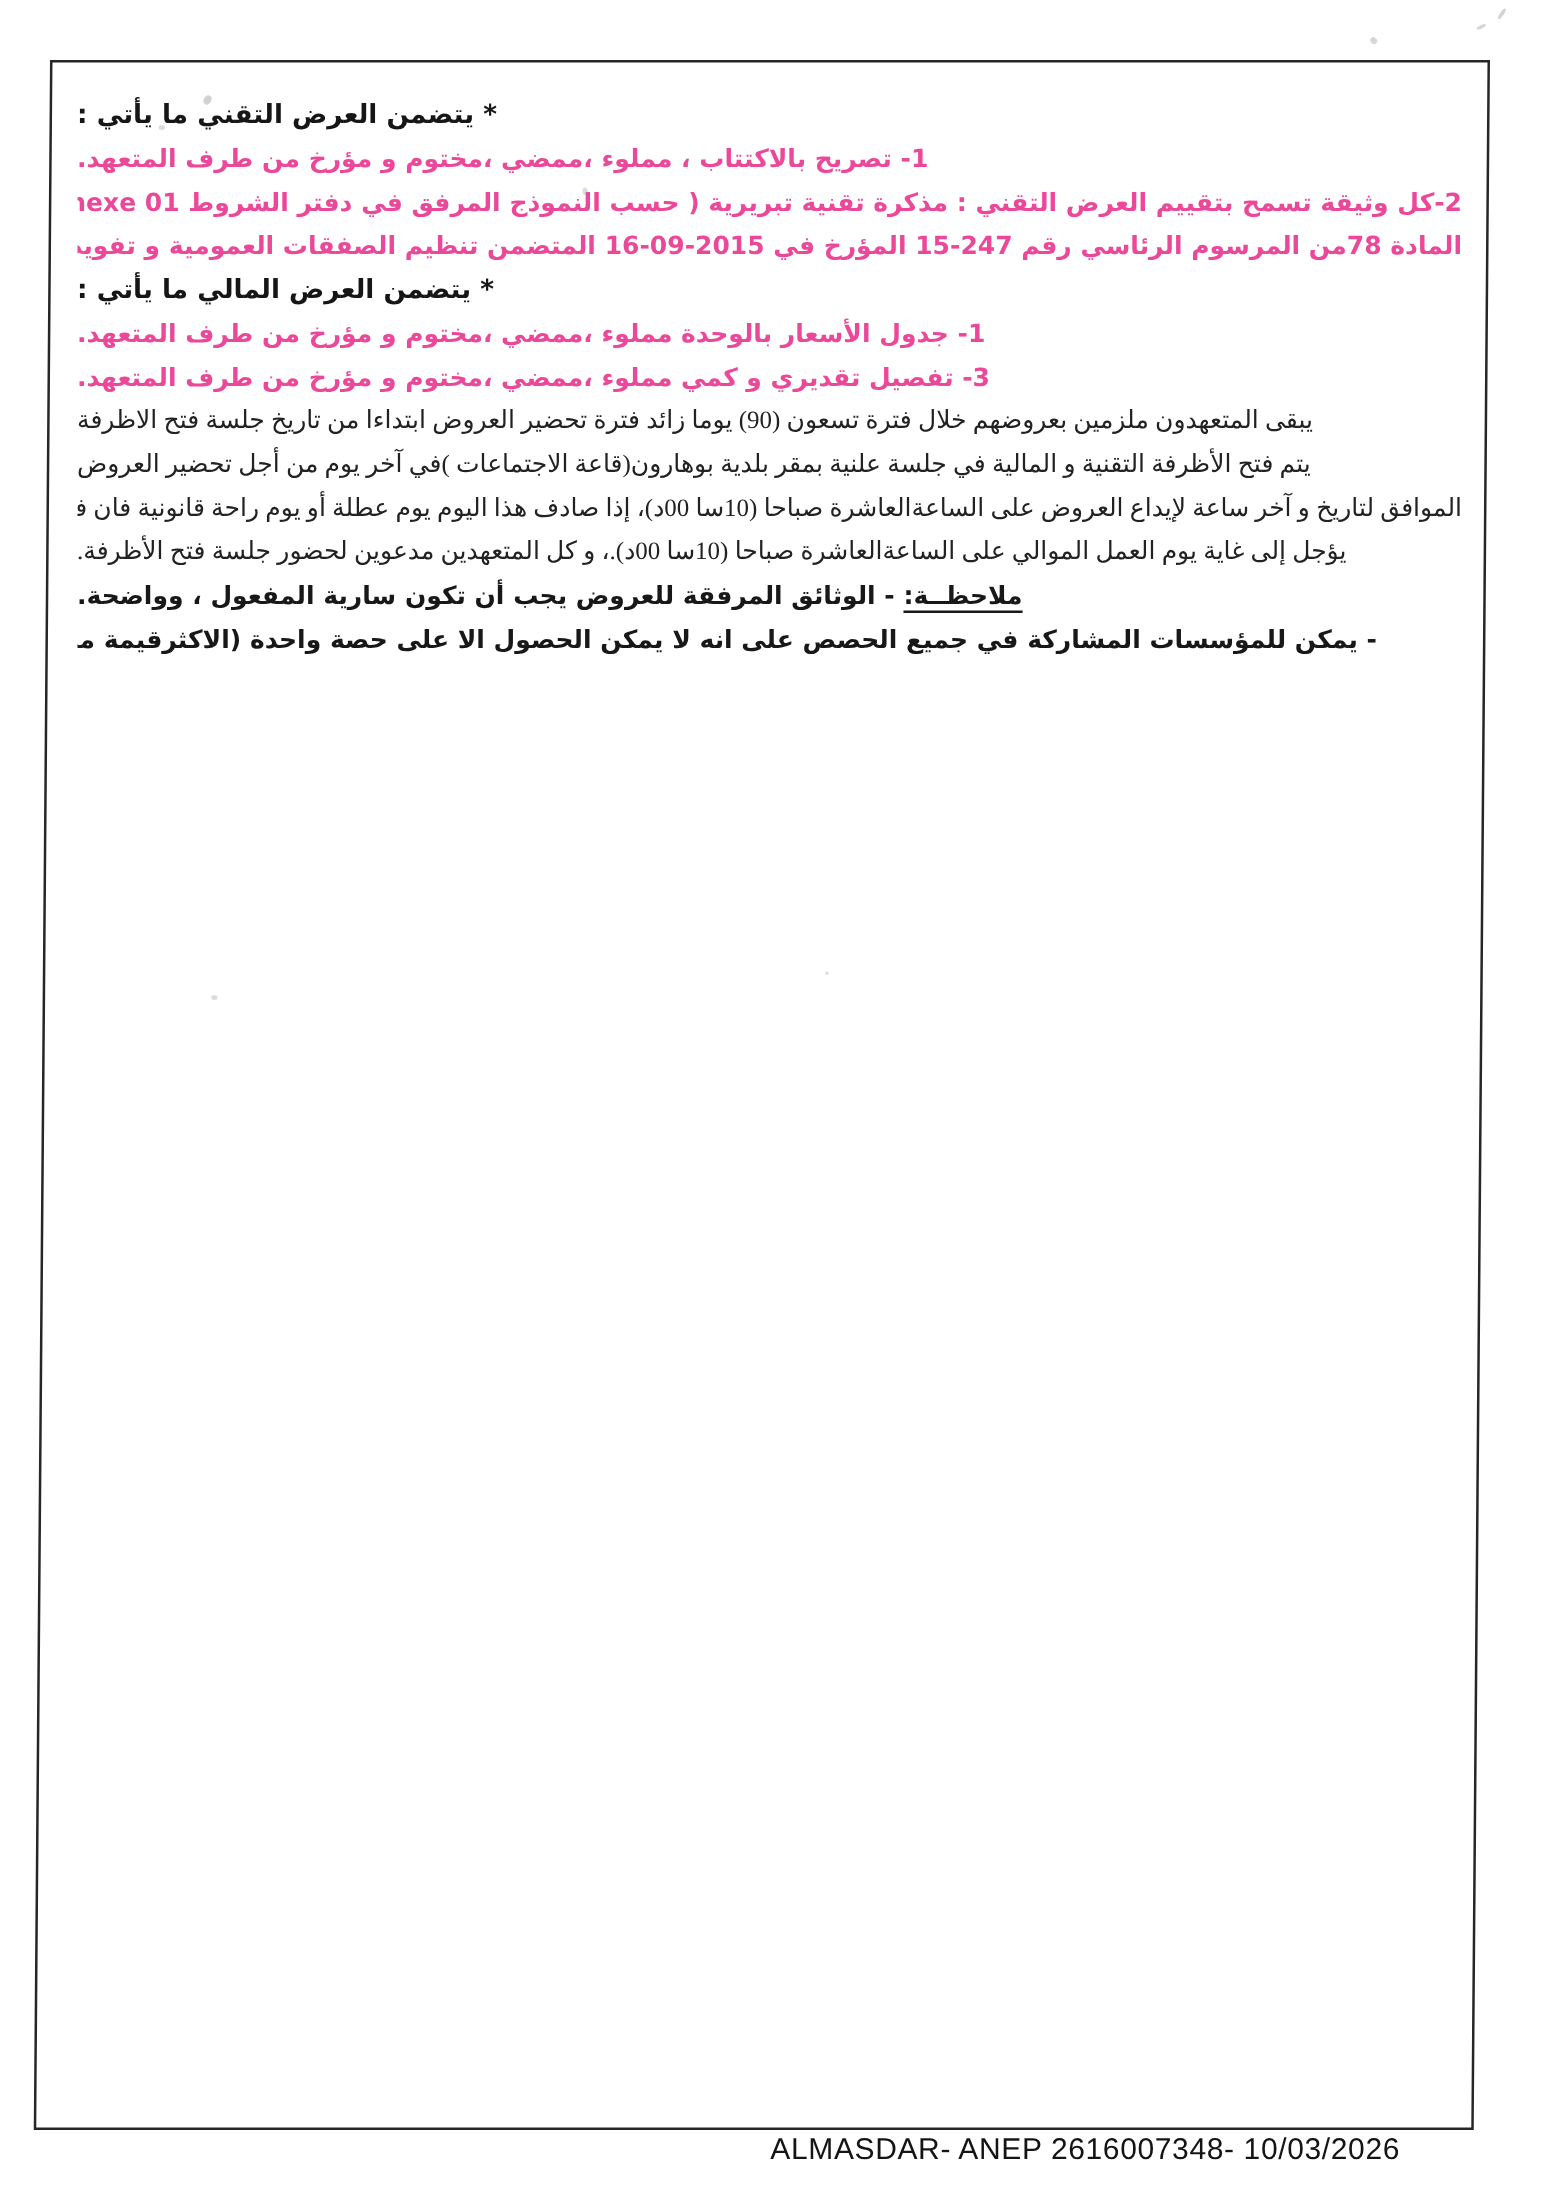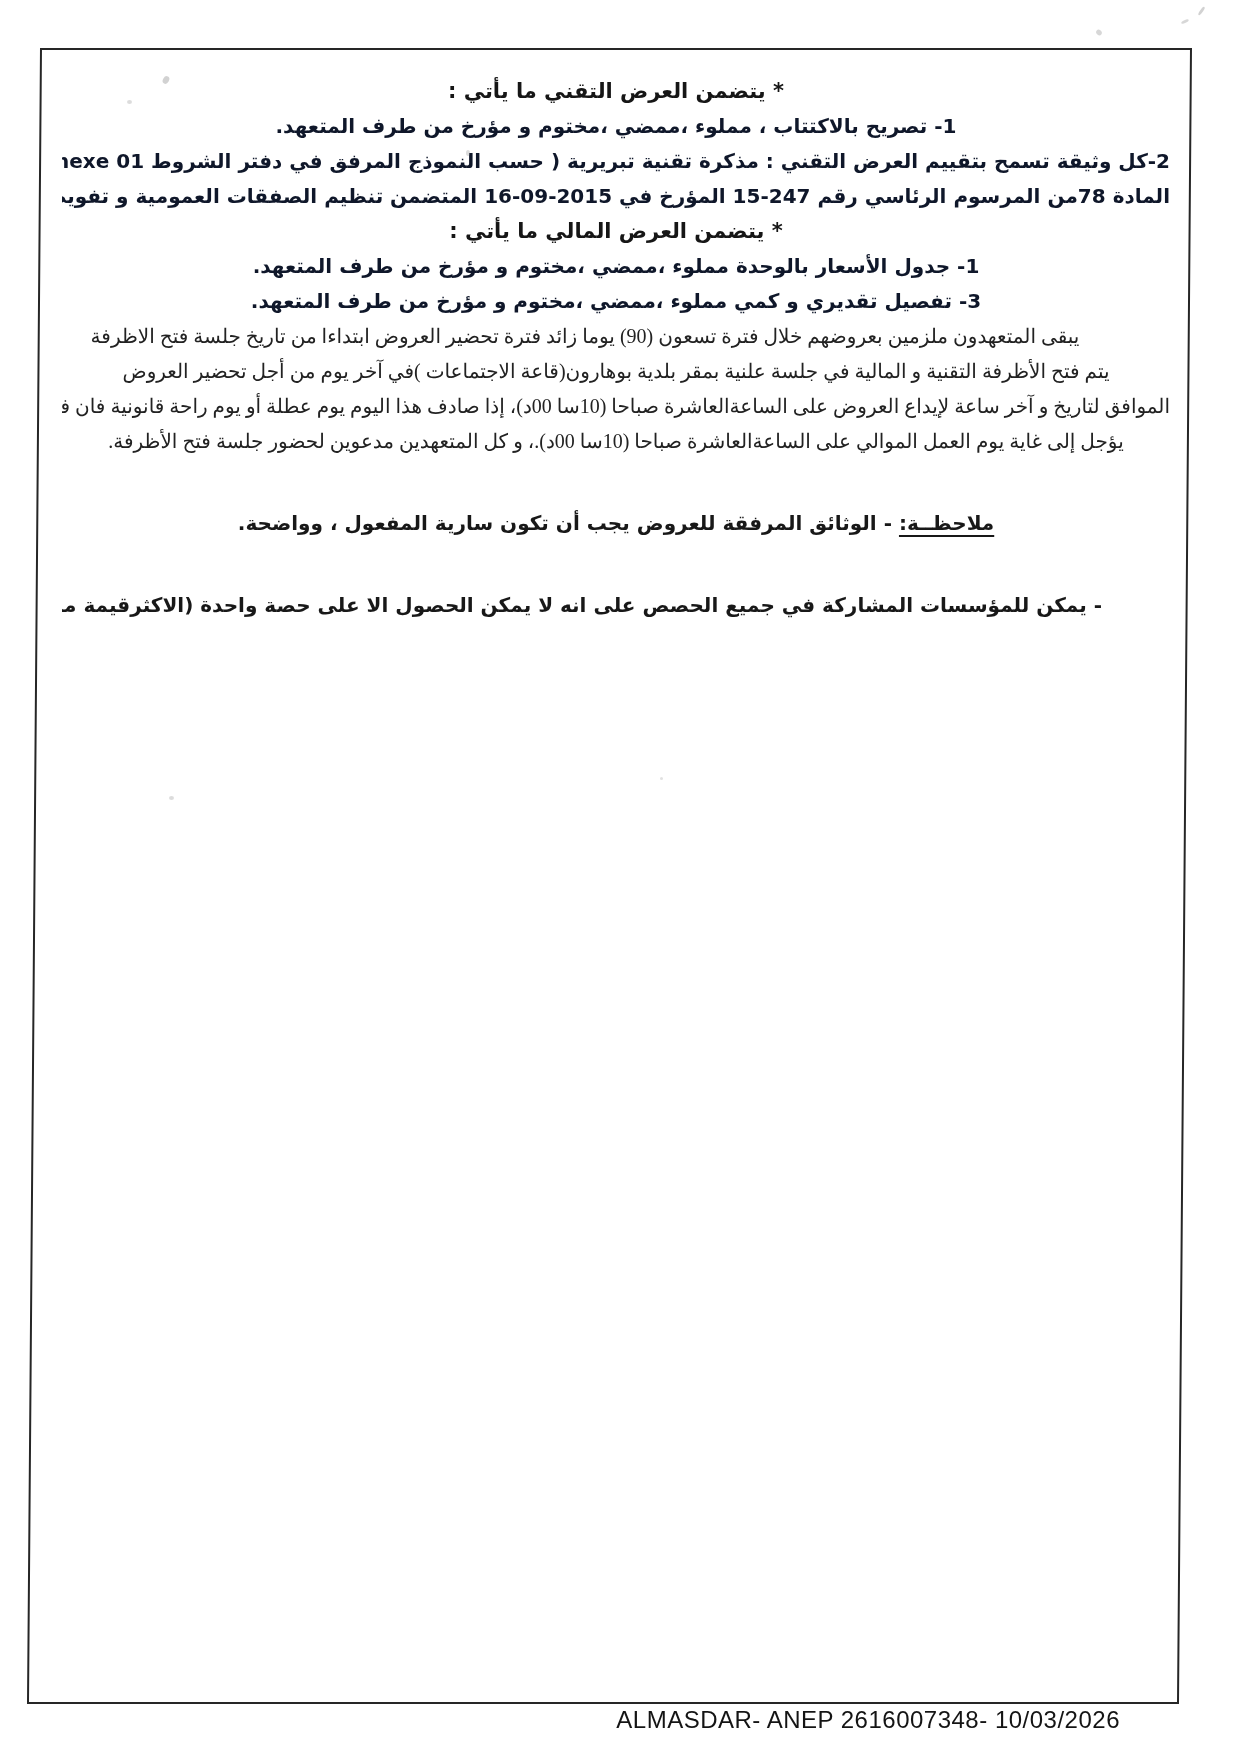--- a/index.html
+++ b/index.html
@@ -17,33 +17,33 @@
     width:1148px; height:1652px;
     border:2px solid #262626;
     transform: skewX(-0.45deg);
     transform-origin: 0 0;
     background:transparent;
   }
   .text-block {
     position:absolute; top:74px; right:70px;
     width:1108px;
     direction:rtl;
-    text-align:center;
+    text-align:left;
     overflow:hidden;
   }
   .line {
     height:35px; line-height:35px;
     white-space:nowrap;
     font-size:20px;
-    color:#0f172a;
+    color:#ec4899;
   }
   .title { font-weight:700; font-size:21px; color:#161616; }
   .item  { font-weight:600; }
   .para  { font-weight:500; color:#222;font-family:Liberation Serif, serif; }
-  .note  { font-weight:700; color:#181818;margin-top:47px; }
+  .note  { font-weight:700; color:#181818; }
   .indent-a { padding-right:62px; }
   .indent-b { padding-right:68px; }
   .u {
     text-decoration:underline;
     text-decoration-thickness:2px;
     text-underline-offset:5px;
   }
   .footer {
     position:absolute; top:1706px; left:0;
     width:1120px;

